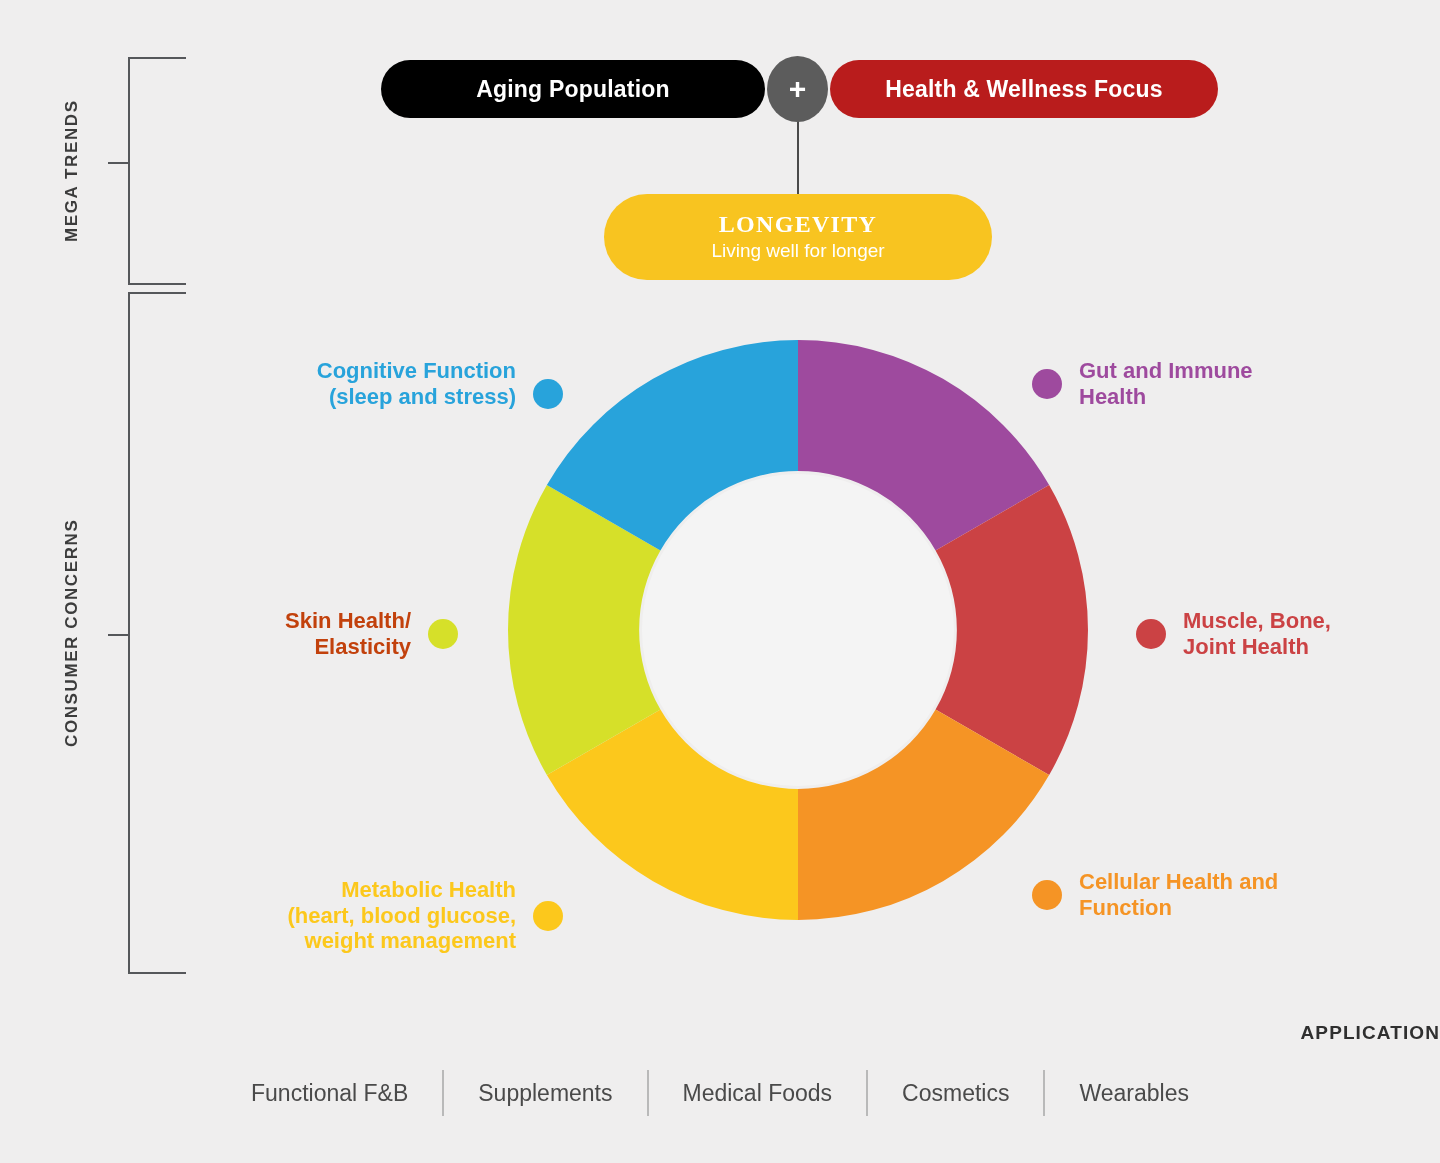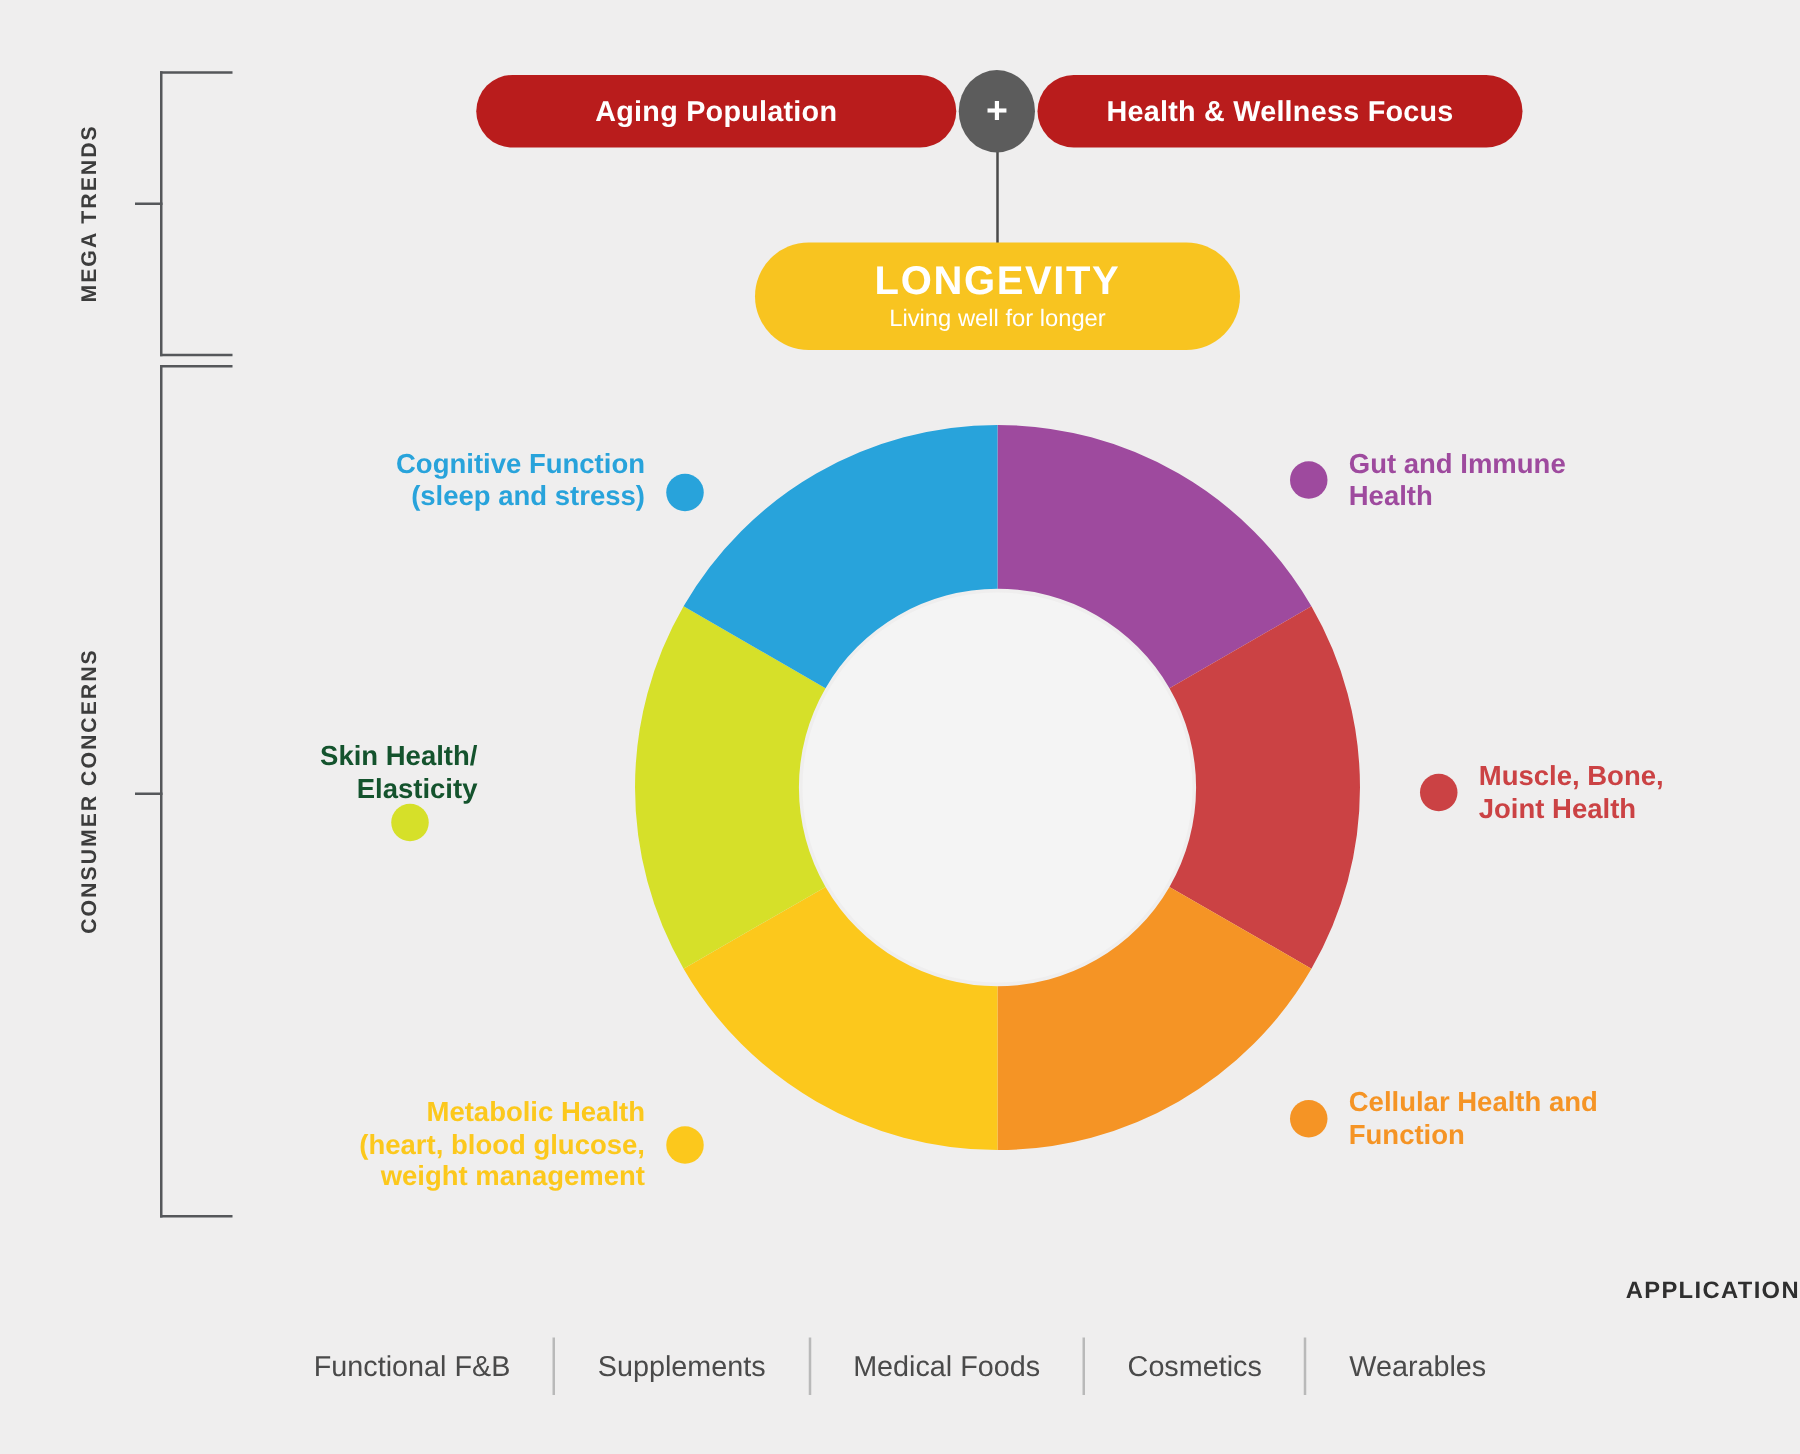--- a/index.html
+++ b/index.html
@@ -70,24 +70,25 @@
     position: absolute;
     display: flex;
     flex-direction: column;
     align-items: center;
     justify-content: center;
     border-radius: 999px;
     background: #f8c420;
     color: #ffffff;
   }
   .longevity .t1 {
-    font-size: 32px;
+    font-size: 24px;
     font-weight: 700;
     letter-spacing: 1.3px;
     line-height: 1.15;
+    font-family: Liberation Serif, serif;
   }
   .longevity .t2 {
     font-size: 19px;
     font-weight: 400;
     line-height: 1.2;
     margin-top: 2px;
   }
   .connector { position: absolute; }
 
   
@@ -150,21 +151,21 @@
 <div class="stage">
 
   <div class="rail-label" style="left:62px; top:57px; height:228px;">MEGA TRENDS</div>
   <div class="bracket" style="left:128px; top:57px; width:58px; height:228px;"></div>
   <div class="bracket-tick" style="left:108px; top:162px; width:22px;"></div>
 
   <div class="rail-label" style="left:62px; top:292px; height:682px;">CONSUMER CONCERNS</div>
   <div class="bracket" style="left:128px; top:292px; width:58px; height:682px;"></div>
   <div class="bracket-tick" style="left:108px; top:634px; width:22px;"></div>
 
-  <div class="pill" style="left:381px; top:60px; width:384px; height:58px; background:#b91c1c;">Aging Population</div>
+  <div class="pill" style="left:381px; top:60px; width:384px; height:58px; background:#000000;">Aging Population</div>
 
   <div class="plus-node" style="left:767px; top:56px; width:61px; height:66px;">+</div>
 
   <div class="pill" style="left:830px; top:60px; width:388px; height:58px; background:#b91c1c;">Health &amp; Wellness Focus</div>
 
   <svg class="connector" width="40" height="110" style="left:778px; top:115px;" viewBox="0 0 40 110">
     <line x1="20" y1="0" x2="20" y2="88" stroke="#4a4a4a" stroke-width="2"></line>
     <polygon points="20,100 12,84 28,84" fill="#4a4a4a"></polygon>
   </svg>
 
@@ -206,21 +207,21 @@
 Function</span>
   </div>
 
   <div class="seg-label left" style="left:180px; top:877px; width:383px; color:#fcc81c;">
     <span>Metabolic Health
 (heart, blood glucose,
 weight management</span>
     <span class="dot" style="background:#fcc81c;"></span>
   </div>
 
-  <div class="seg-label left" style="left:180px; top:592px; width:278px; color:#14532d;flex-direction:column;">
+  <div class="seg-label left" style="left:180px; top:608px; width:278px; color:#c2410c;">
     <span>Skin Health/
 Elasticity</span>
     <span class="dot" style="background:#d6e029;"></span>
   </div>
 
   <div class="seg-label left" style="left:180px; top:358px; width:383px; color:#28a3db;align-items:flex-end;">
     <span>Cognitive Function
 (sleep and stress)</span>
     <span class="dot" style="background:#28a3db;"></span>
   </div>

